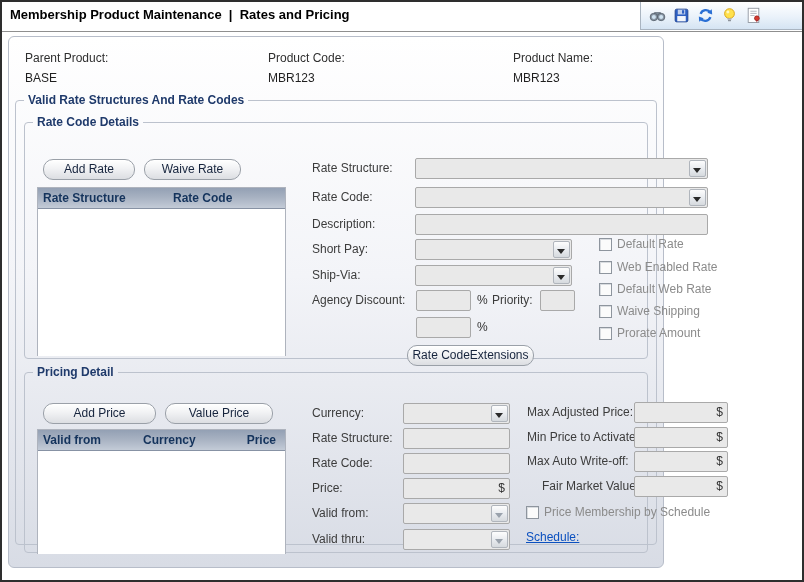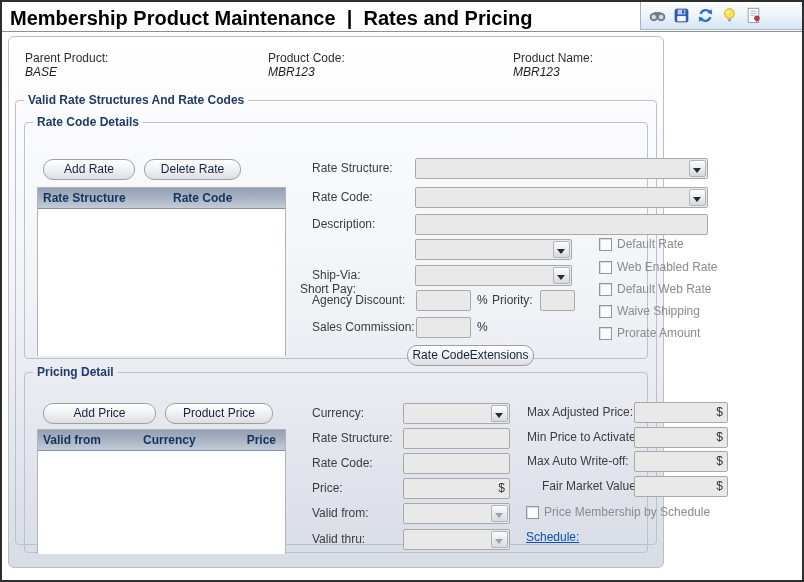--- a/index.html
+++ b/index.html
@@ -5,33 +5,33 @@
   html,body { margin:0; padding:0; background:#fff; }
   * { box-sizing:border-box; }
   .frame {
     position:relative; width:804px; height:582px;
     border:2px solid #2e2e2e; background:#ffffff;
     font-family:"Liberation Sans", sans-serif; font-size:12px; color:#333;
     overflow:hidden;
   }
   
   .titlebar { position:absolute; left:0; top:0; right:0; height:30px; background:#fff; border-bottom:1px solid #8f8f8f; }
-  .titlebar .title { position:absolute; left:8px; top:5px; font-size:20px; font-weight:bold; color:#000; white-space:pre;text-align:center; }
+  .titlebar .title { position:absolute; left:8px; top:5px; font-size:13px; font-weight:bold; color:#000; white-space:pre;text-align:center; }
   .icoolbar { position:absolute; right:0; top:0; width:162px; height:28px;
     background:linear-gradient(180deg,#ffffff 0%,#eaf2fa 55%,#d5e4f3 100%);
     border-left:1px solid #a9b4c0; border-bottom:1px solid #a9b4c0;
     display:flex; align-items:center; gap:7px; padding-left:8px; }
   .ico { width:17px; height:17px; display:inline-block; cursor:pointer; }
   
   .content { position:absolute; left:6px; top:34px; width:656px; height:532px;
     border:1px solid #b7bdc9; border-radius:6px;
     background:linear-gradient(180deg,#ffffff 0%,#f3f4f8 45%,#d8dce5 100%); }
   .hfield { position:absolute; }
   .hfield .hlab { color:#2f2f2f; }
-  .hfield .hval { margin-top:0; color:#1f1f1f;font-style:italic; }
+  .hfield .hval { margin-top:6px; color:#1f1f1f; }
   
   fieldset { position:absolute; border:1px solid #bcc2cd; border-radius:4px; margin:0; padding:0; }
   legend { font-weight:bold; color:#1f3a6b; font-size:12px; margin-left:8px; padding:0 4px; }
   
   .pill { position:absolute; height:21px; border:1px solid #9aa0a8; border-radius:10px;
     background:linear-gradient(180deg,#ffffff 0%,#f1f2f4 45%,#dcdee2 100%);
     box-shadow:inset 0 1px 0 rgba(255,255,255,.9); color:#16243d; font-size:12px;
     text-align:center; line-height:19px; cursor:pointer; }
   .grid { position:absolute; border:1px solid #aeb3bd; background:#fff; }
   .ghead { height:21px; display:flex; border-bottom:1px solid #8792a4;
@@ -125,21 +125,21 @@
       <div class="hval">MBR123</div>
     </div>
 
     <fieldset style="left:6px; top:56px; right:6px; bottom:22px;">
       <legend>Valid Rate Structures And Rate Codes</legend>
 
       <fieldset style="left:8px; top:8px; right:8px; height:244px;">
         <legend>Rate Code Details</legend>
 
         <div class="pill" style="left:18px; top:30px; width:92px;">Add Rate</div>
-        <div class="pill" style="left:119px; top:30px; width:97px;">Delete Rate</div>
+        <div class="pill" style="left:119px; top:30px; width:97px;">Waive Rate</div>
 
         <div class="grid" style="left:12px; top:58px; width:249px; height:169px;">
           <div class="ghead">
             <div class="gcol" style="width:130px;">Rate Structure</div>
             <div class="gcol" style="width:117px;">Rate Code</div>
           </div>
           <div class="gbody" style="height:147px;"></div>
         </div>
 
         <div class="flab" style="left:287px; top:29px;">Rate Structure:</div>
@@ -148,37 +148,36 @@
           </div>
 
         <div class="flab" style="left:287px; top:58px;">Rate Code:</div>
         <div class="dd" style="left:390px; top:58px; width:293px;">
             <span class="ddbtn"></span>
           </div>
 
         <div class="flab" style="left:287px; top:85px;">Description:</div>
         <input class="tin" style="left: 390px; top: 85px; width: 293px;" value="">
 
-        <div class="flab" style="left:275px; top:110px;margin-top:40px;">Short Pay:</div>
+        <div class="flab" style="left:287px; top:110px;">Short Pay:</div>
         <div class="dd" style="left:390px; top:110px; width:157px;">
             <span class="ddbtn"></span>
           </div>
 
         <div class="flab" style="left:287px; top:136px;">Ship-Via:</div>
         <div class="dd" style="left:390px; top:136px; width:157px;">
             <span class="ddbtn"></span>
           </div>
 
         <div class="flab" style="left:287px; top:161px;">Agency Discount:</div>
         <input class="tin" style="left: 391px; top: 161px; width: 55px;" value="">
         <span class="sfx" style="left:452px; top:161px;">%</span>
         <div class="flab" style="left:467px; top:161px;">Priority:</div>
         <input class="tin" style="left: 515px; top: 161px; width: 35px;" value="">
 
-        <div class="flab" style="left:287px; top:188px;">Sales Commission:</div>
         <input class="tin" style="left: 391px; top: 188px; width: 55px;" value="">
         <span class="sfx" style="left:452px; top:188px;">%</span>
 
         <div class="cbrow" style="left:574px; top:108px;justify-content:flex-end;">
           <span class="cb"></span>
           <span class="cblab">Default Rate</span>
         </div>
         <div class="cbrow" style="left:574px; top:131px;">
           <span class="cb"></span>
           <span class="cblab">Web Enabled Rate</span>
@@ -196,21 +195,21 @@
           <span class="cblab">Prorate Amount</span>
         </div>
 
         <div class="pill" style="left:382px; top:216px; width:127px;">Rate CodeExtensions</div>
       </fieldset>
 
       <fieldset style="left:8px; top:258px; right:8px; height:188px;">
         <legend>Pricing Detail</legend>
 
         <div class="pill" style="left:18px; top:24px; width:113px;">Add Price</div>
-        <div class="pill" style="left:140px; top:24px; width:108px;">Product Price</div>
+        <div class="pill" style="left:140px; top:24px; width:108px;">Value Price</div>
 
         <div class="grid" style="left:12px; top:50px; width:249px; height:125px;">
           <div class="ghead">
             <div class="gcol" style="width:100px;">Valid from</div>
             <div class="gcol" style="width:88px;">Currency</div>
             <div class="gcol" style="width:55px; text-align:right; padding-right:5px;">Price</div>
           </div>
           <div class="gbody" style="height:103px;"></div>
         </div>
 

